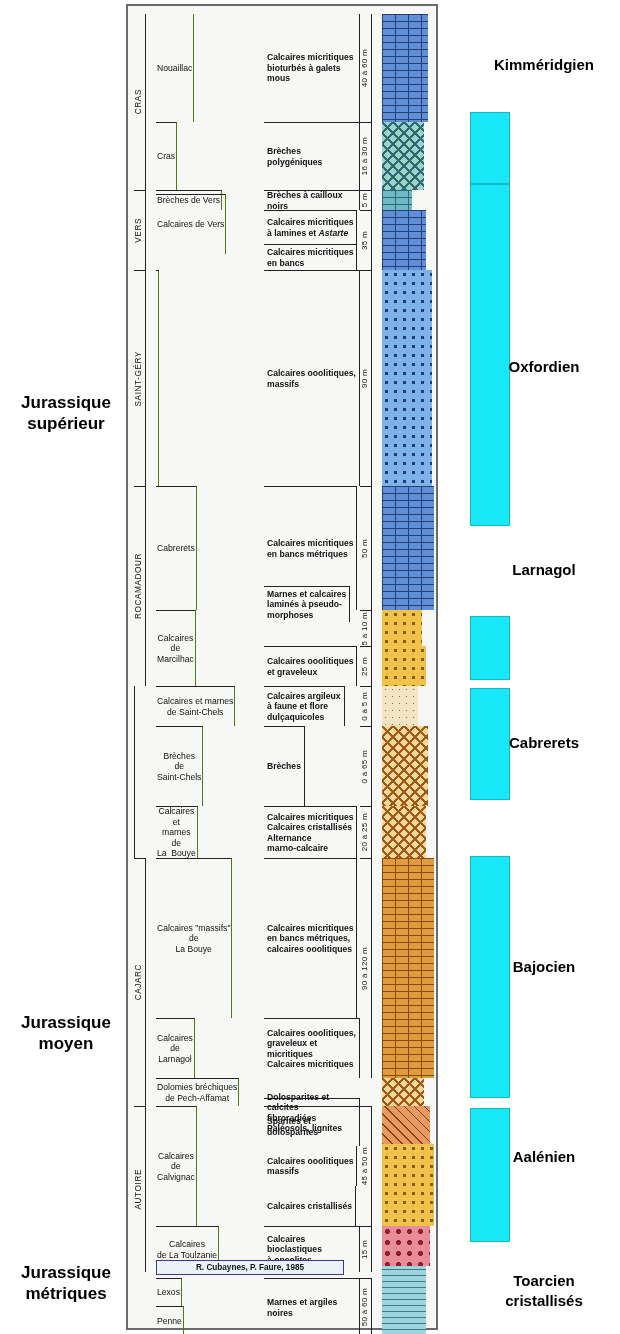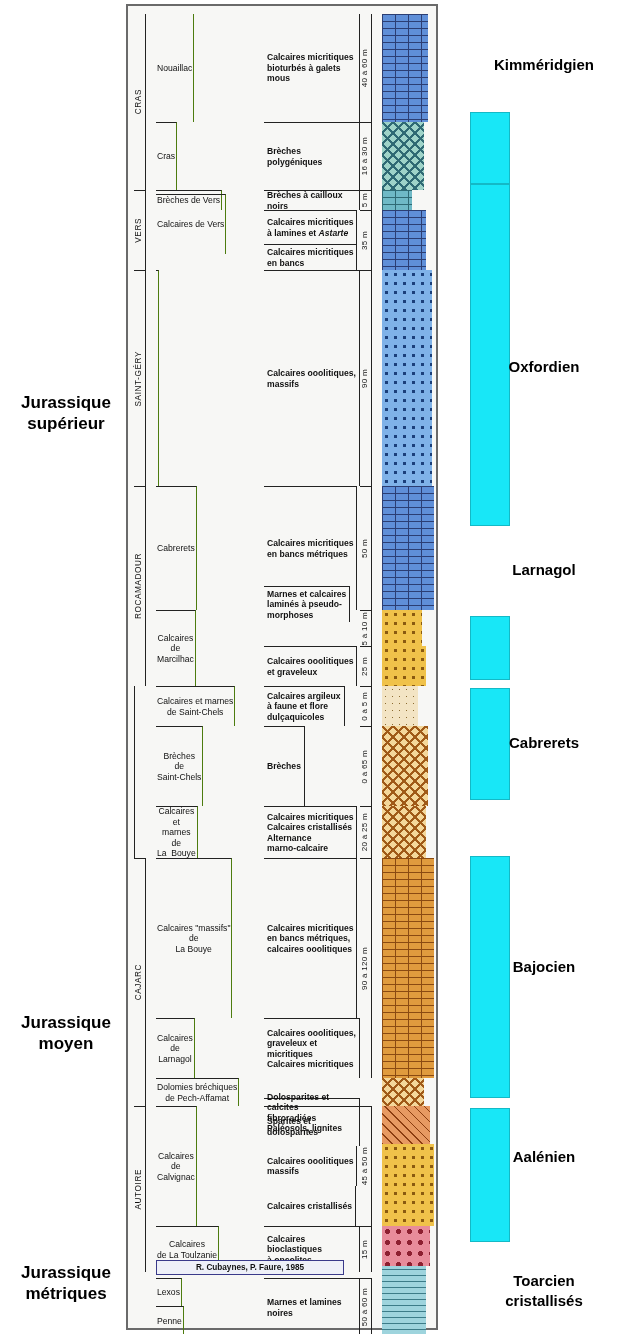--- a/index.html
+++ b/index.html
@@ -256,21 +256,21 @@
         <div class="cell cellC" style="top:1140px;height:40px;">
             <span>Calcaires ooolitiques<br>massifs</span>
           </div>
         <div class="cell cellC" style="top:1180px;height:40px;">
             <span>Calcaires cristallisés</span>
           </div>
         <div class="cell cellC hl" style="top:1220px;height:46px;">
             <span>Calcaires bioclastiques<br>à oncolites</span>
           </div>
         <div class="cell cellC hl" style="top:1272px;height:58px;">
-            <span>Marnes et lamines noires</span>
+            <span>Marnes et argiles noires</span>
           </div>
       </div>
 
       <div class="colD">
         <div class="cell cellD" style="top:8px;height:108px;">
             <span>40 à 60 m</span>
           </div>
         <div class="cell cellD hl" style="top:116px;height:68px;">
             <span>16 à 30 m</span>
           </div>

